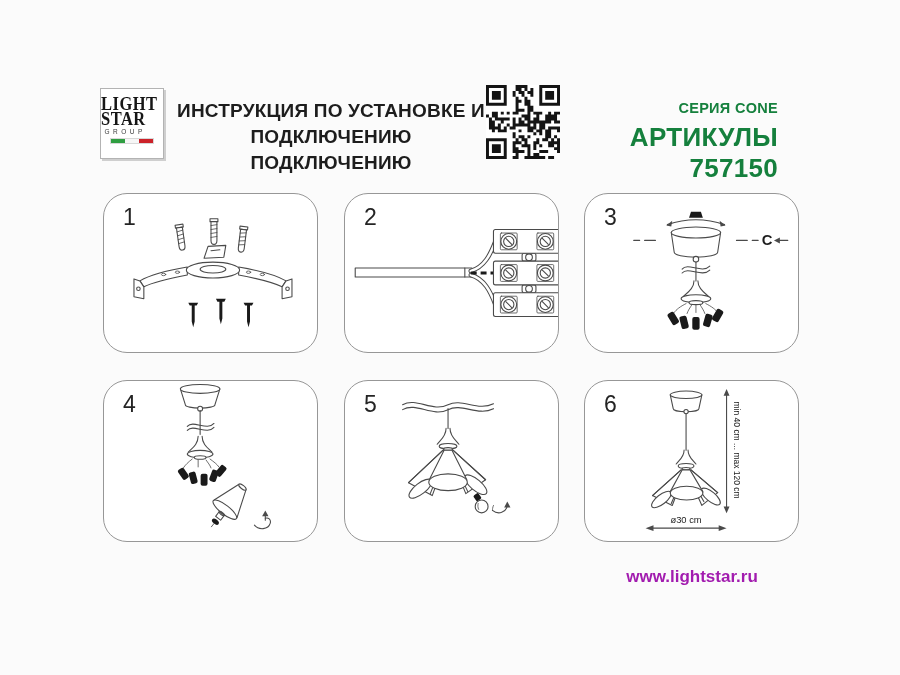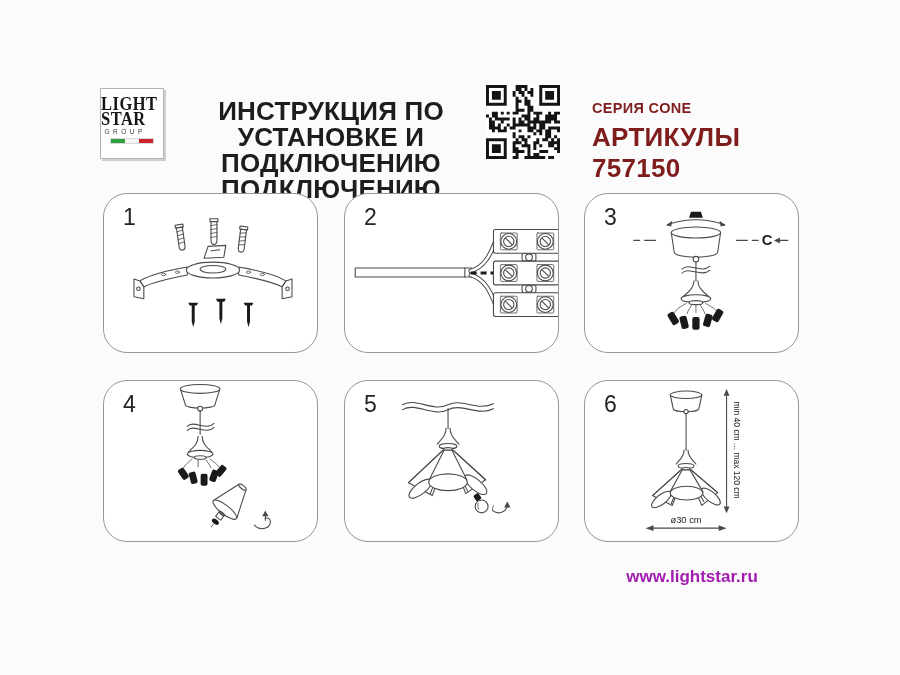--- a/index.html
+++ b/index.html
@@ -9,25 +9,25 @@
   #logo-box{position:absolute;left:100px;top:88px;width:64px;height:71px;background:#fff;
     border:1.5px solid #b3b3b3;box-shadow:2px 2px 0 #cfcfcf;box-sizing:border-box;text-align:left;}
   .logo-word{font-family:"Liberation Serif",serif;font-weight:700;font-size:16.5px;line-height:15px;
     color:#161616;letter-spacing:.5px;transform:scaleY(1.12);}
   .logo-word.first{margin-top:7px;}
   #logo-group{font-size:6.5px;letter-spacing:3.5px;color:#3a3a3a;margin-top:2px;text-indent:3.5px;}
   #logo-flag{width:42px;height:4px;margin:3px auto 0;display:flex;border:.5px solid #d8d8d8;}
   #logo-flag div{flex:1;}
 
   #page-title{position:absolute;left:168px;top:98px;width:326px;text-align:center;
-    font-weight:700;font-size:26px;line-height:26px;color:#1d1d1d;letter-spacing:.2px;}
+    font-weight:700;font-size:19px;line-height:26px;color:#1d1d1d;letter-spacing:.2px;}
 
   #qr{position:absolute;left:486px;top:85px;width:74px;height:74px;}
 
-  #series-block{position:absolute;left:592px;top:100px;width:186px;text-align:left;color:#7f1d1d;}
+  #series-block{position:absolute;left:592px;top:100px;width:186px;text-align:right;color:#15803d;}
   #series-label{font-weight:700;font-size:14.5px;letter-spacing:.3px;}
   #articles-label{font-weight:700;font-size:26px;margin-top:6px;letter-spacing:.3px;}
 
   
   .panel{position:absolute;width:215px;background:#fff;border:1.2px solid #979797;
     border-radius:24px;box-sizing:border-box;}
   .r1{top:193px;height:160px;} .r2{top:380px;height:162px;}
   .c1{left:103px;} .c2{left:344px;} .c3{left:584px;}
   .num{position:absolute;left:19px;top:10px;font-size:23px;font-weight:400;color:#242424;}
   .art{position:absolute;left:0;top:0;width:100%;height:100%;}

